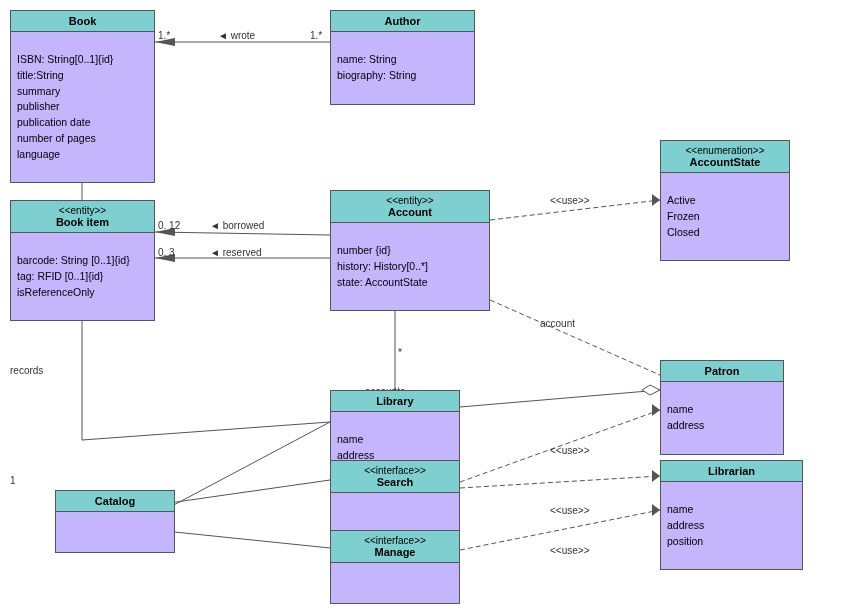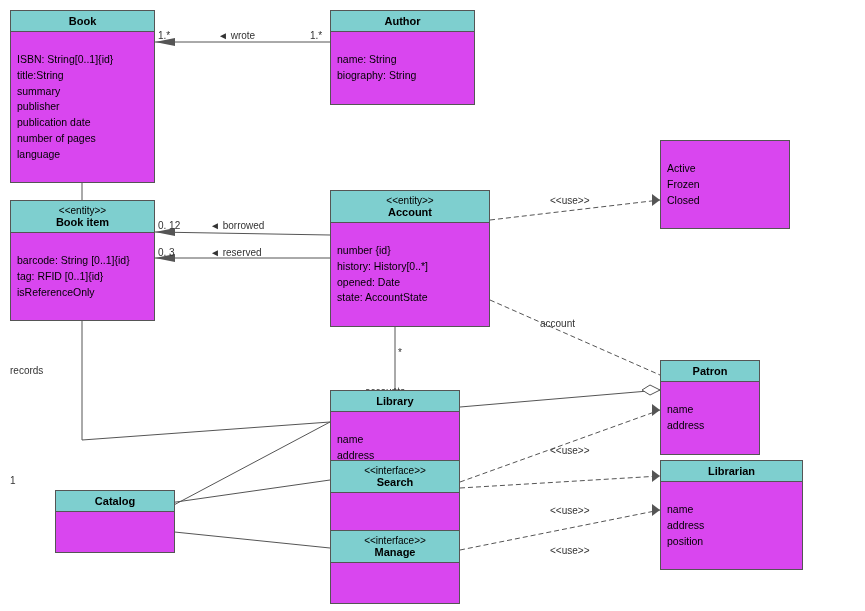--- a/index.html
+++ b/index.html
@@ -13,21 +13,21 @@
       position: relative;
     }
     .diagram-container {
       position: relative;
       width: 865px;
       height: 611px;
     }
     .uml-box {
       position: absolute;
       border: 1px solid #555;
-      background: #d946ef;
+      background: #c4b5fd;
     }
     .uml-box .header {
       background: #7ecfcf;
       text-align: center;
       padding: 4px 6px;
       font-weight: bold;
       border-bottom: 1px solid #555;
     }
     .uml-box .header .stereotype {
       font-weight: normal;
@@ -172,26 +172,29 @@
   </div>
 
   <div class="uml-box" style="left:330px; top:190px; width:160px;">
     <div class="header">
       <span class="stereotype">&lt;&lt;entity&gt;&gt;</span>
       <span>Account</span>
     </div>
     <div class="body">
       <div>number {id}</div>
       <div>history: History[0..*]</div>
-      <div>opened: Date</div>
       <div>state: AccountState</div>
     </div>
   </div>
 
   <div class="uml-box" style="left:660px; top:140px; width:130px;">
+    <div class="header">
+      <span class="stereotype">&lt;&lt;enumeration&gt;&gt;</span>
+      <span>AccountState</span>
+    </div>
     <div class="body">
       <div>Active</div>
       <div>Frozen</div>
       <div>Closed</div>
     </div>
   </div>
 
   <div class="uml-box" style="left:330px; top:390px; width:130px;">
     <div class="header">
       <span>Library</span>
@@ -218,21 +221,21 @@
   </div>
 
   <div class="uml-box" style="left:330px; top:530px; width:130px;">
     <div class="header">
       <span class="stereotype">&lt;&lt;interface&gt;&gt;</span>
       <span>Manage</span>
     </div>
     <div class="body" style="min-height:6px;"></div>
   </div>
 
-  <div class="uml-box" style="left:660px; top:360px; width:100px;">
+  <div class="uml-box" style="left:660px; top:360px; width:124px;">
     <div class="header">
       <span>Patron</span>
     </div>
     <div class="body">
       <div>name</div>
       <div>address</div>
     </div>
   </div>
 
   <div class="uml-box" style="left:660px; top:460px; width:143px;">

